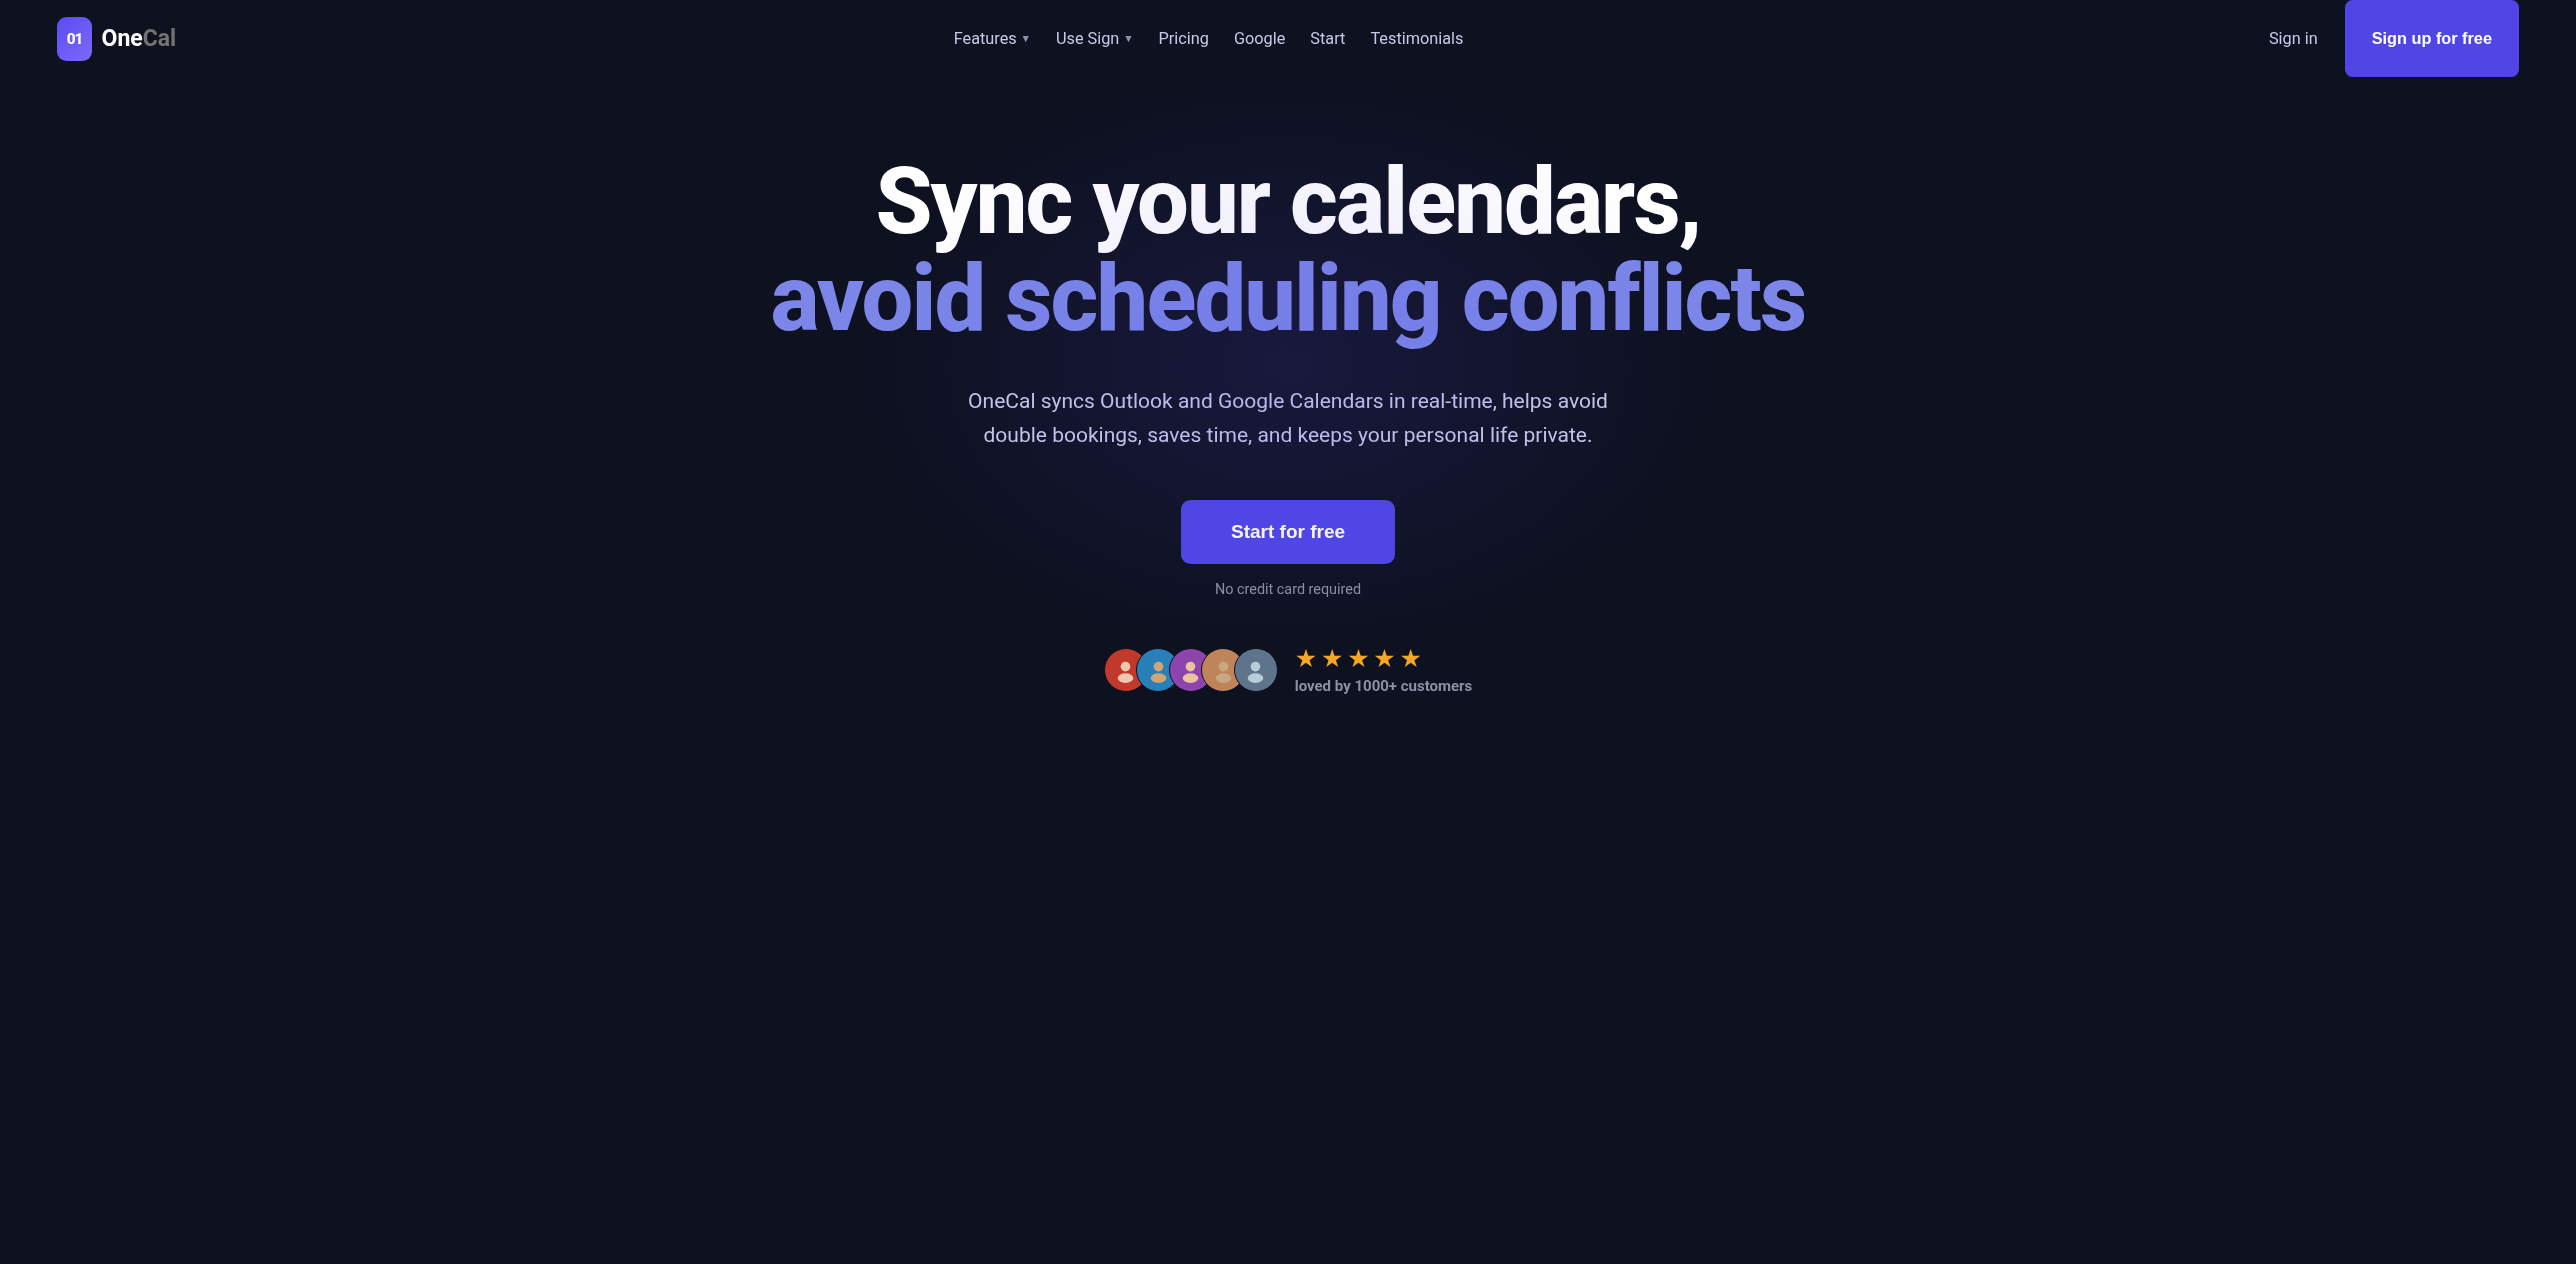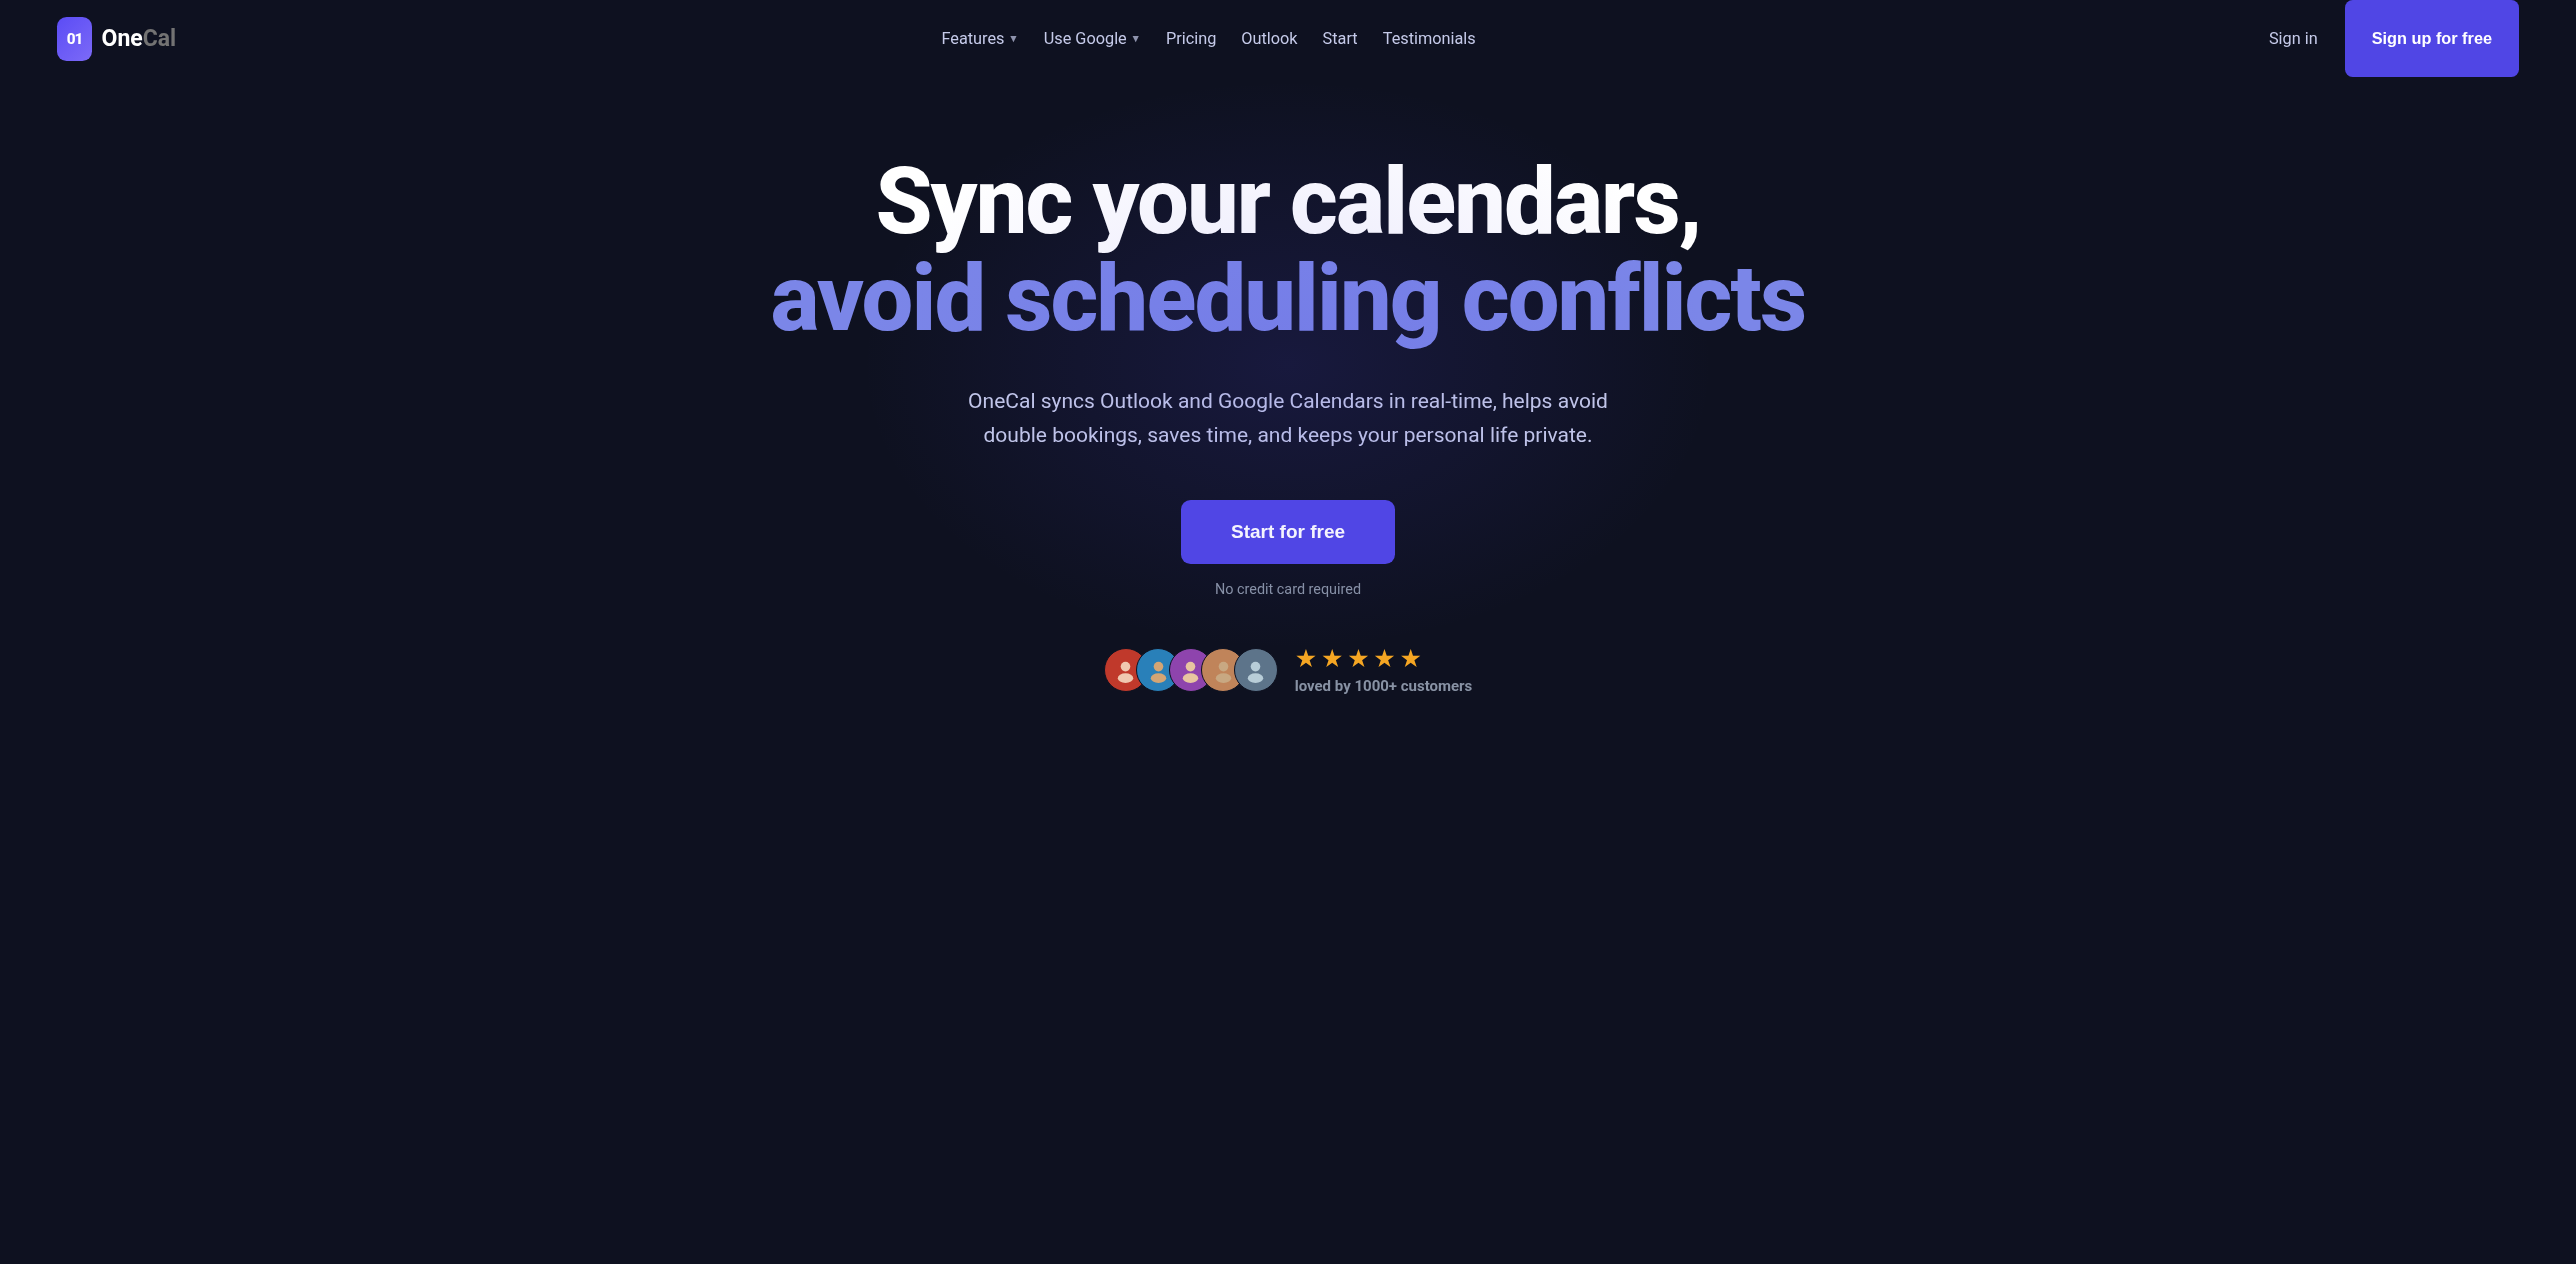--- a/index.html
+++ b/index.html
@@ -245,32 +245,32 @@
 
   <ul class="nav-links">
     <li>
       <a href="#">
         <span>Features</span>
         <span class="chevron-down">▼</span>
       </a>
     </li>
     <li>
       <a href="#">
-        <span>Use Google</span>
+        <span>Use Sign</span>
         <span class="chevron-down">▼</span>
       </a>
     </li>
     <li>
       <a href="#">
         <span>Pricing</span>
       </a>
     </li>
     <li>
       <a href="#">
-        <span>Outlook</span>
+        <span>Google</span>
       </a>
     </li>
     <li>
       <a href="#">
         <span>Start</span>
       </a>
     </li>
     <li>
       <a href="#">
         <span>Testimonials</span>

